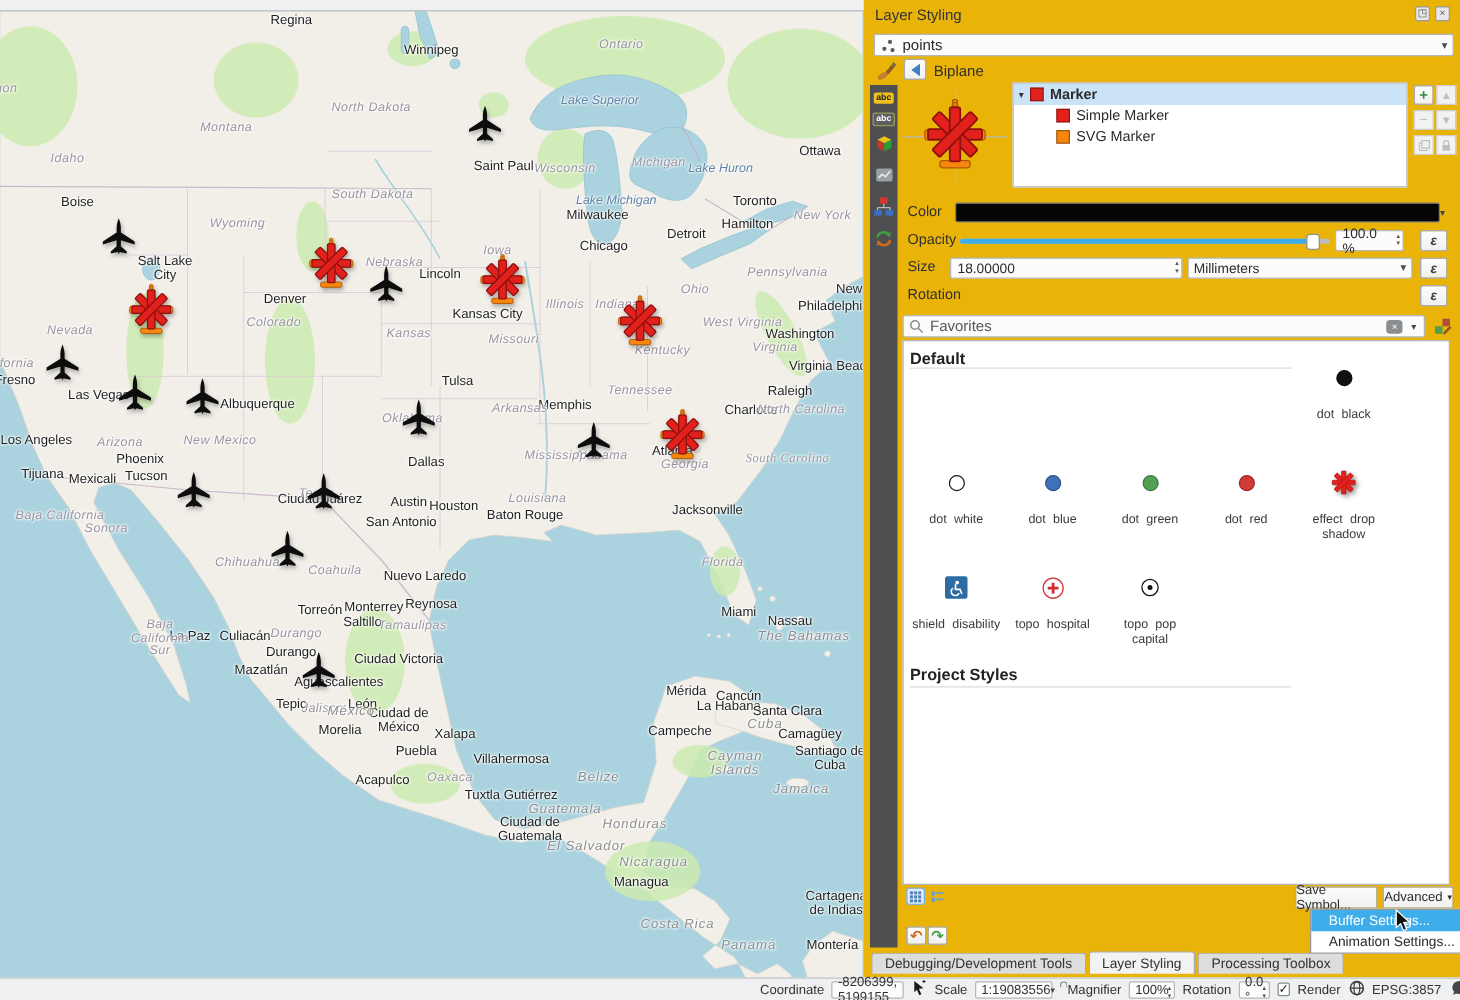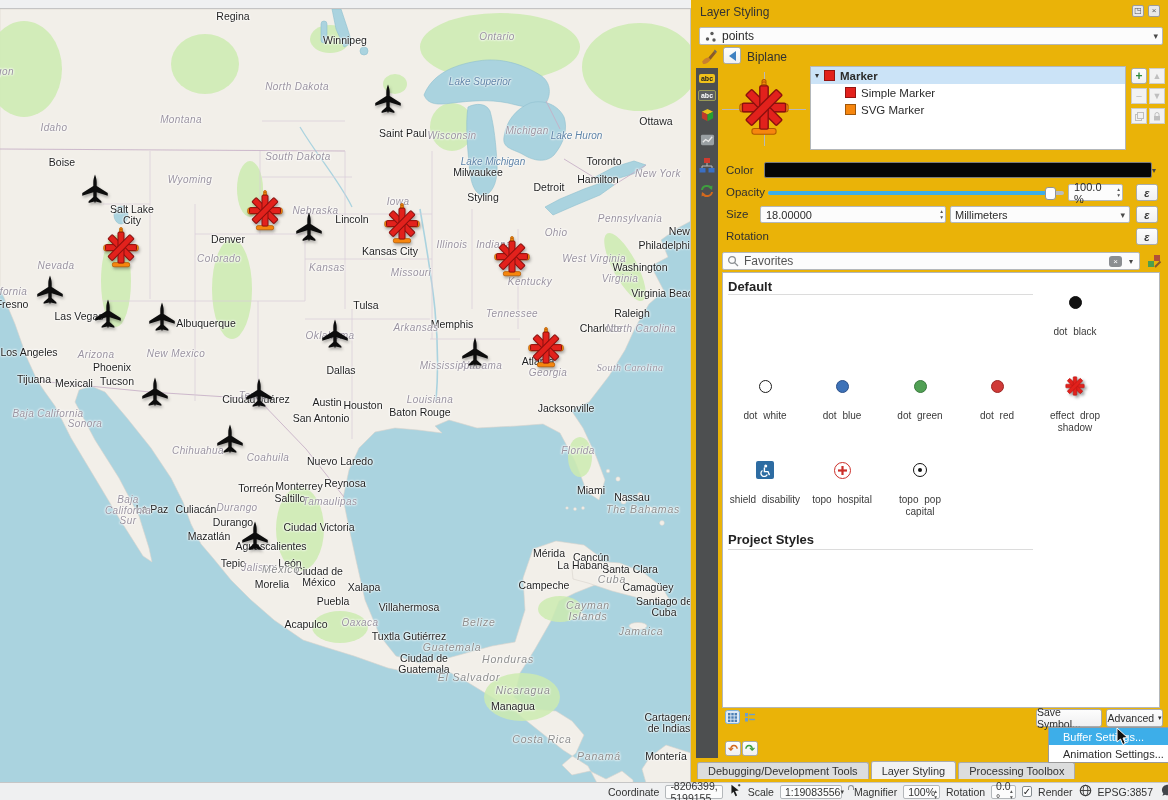--- a/index.html
+++ b/index.html
@@ -147,21 +147,21 @@
       </g>
     </svg>
     <div id="map-labels">
         <div class="mlabel lc" style="left: 233px; top: 7px;">Regina</div>
         <div class="mlabel lc" style="left: 345px; top: 31px;">Winnipeg</div>
         <div class="mlabel lc" style="left: 656px; top: 112px;">Ottawa</div>
         <div class="mlabel lc" style="left: 604px; top: 152px;">Toronto</div>
         <div class="mlabel lc" style="left: 598px; top: 170px;">Hamilton</div>
         <div class="mlabel lc" style="left: 403px; top: 124px;">Saint Paul</div>
         <div class="mlabel lc" style="left: 478px; top: 163px;">Milwaukee</div>
-        <div class="mlabel lc" style="left: 483px; top: 188px;">Styling</div>
+        <div class="mlabel lc" style="left: 483px; top: 188px;">Chicago</div>
         <div class="mlabel lc" style="left: 549px; top: 178px;">Detroit</div>
         <div class="mlabel lc" style="left: 62px; top: 153px;">Boise</div>
         <div class="mlabel lc w2" style="left: 132px; top: 206px;">Salt Lake City</div>
         <div class="mlabel lc" style="left: 228px; top: 230px;">Denver</div>
         <div class="mlabel lc" style="left: 352px; top: 210px;">Lincoln</div>
         <div class="mlabel lc" style="left: 390px; top: 242px;">Kansas City</div>
         <div class="mlabel lc" style="left: 640px; top: 258px;">Washington</div>
         <div class="mlabel lc" style="left: 667px; top: 236px;">Philadelphia</div>
         <div class="mlabel lc" style="left: 691px; top: 222px;">New York</div>
         <div class="mlabel lc" style="left: 665px; top: 284px;">Virginia Beach</div>
@@ -211,21 +211,21 @@
         <div class="mlabel lc" style="left: 549px; top: 544px;">Mérida</div>
         <div class="mlabel lc" style="left: 591px; top: 548px;">Cancún</div>
         <div class="mlabel lc" style="left: 544px; top: 576px;">Campeche</div>
         <div class="mlabel lc" style="left: 583px; top: 556px;">La Habana</div>
         <div class="mlabel lc" style="left: 630px; top: 560px;">Santa Clara</div>
         <div class="mlabel lc" style="left: 648px; top: 578px;">Camagüey</div>
         <div class="mlabel lc w2" style="left: 664px; top: 598px;">Santiago de Cuba</div>
         <div class="mlabel lc" style="left: 666px; top: 747px;">Montería</div>
         <div class="mlabel lc w2" style="left: 669px; top: 714px;">Cartagena de Indias</div>
         <div class="mlabel lc" style="left: 538px; top: 352px;">Atlanta</div>
-        <div class="mlabel ls" style="left: 181px; top: 93px; margin-top: 17px;">Montana</div>
+        <div class="mlabel ls" style="left: 181px; top: 93px;">Montana</div>
         <div class="mlabel ls" style="left: 297px; top: 77px;">North Dakota</div>
         <div class="mlabel ls" style="left: 298px; top: 147px;">South Dakota</div>
         <div class="mlabel ls" style="left: 190px; top: 170px;">Wyoming</div>
         <div class="mlabel ls" style="left: 54px; top: 118px;">Idaho</div>
         <div class="mlabel ls" style="left: 56px; top: 256px;">Nevada</div>
         <div class="mlabel ls" style="left: 219px; top: 249px;">Colorado</div>
         <div class="mlabel ls" style="left: 303px; top: 201px; padding-left: 25px;">Nebraska</div>
         <div class="mlabel ls" style="left: 327px; top: 258px;">Kansas</div>
         <div class="mlabel ls" style="left: 411px; top: 263px;">Missouri</div>
         <div class="mlabel ls" style="left: 398px; top: 192px;">Iowa</div>

